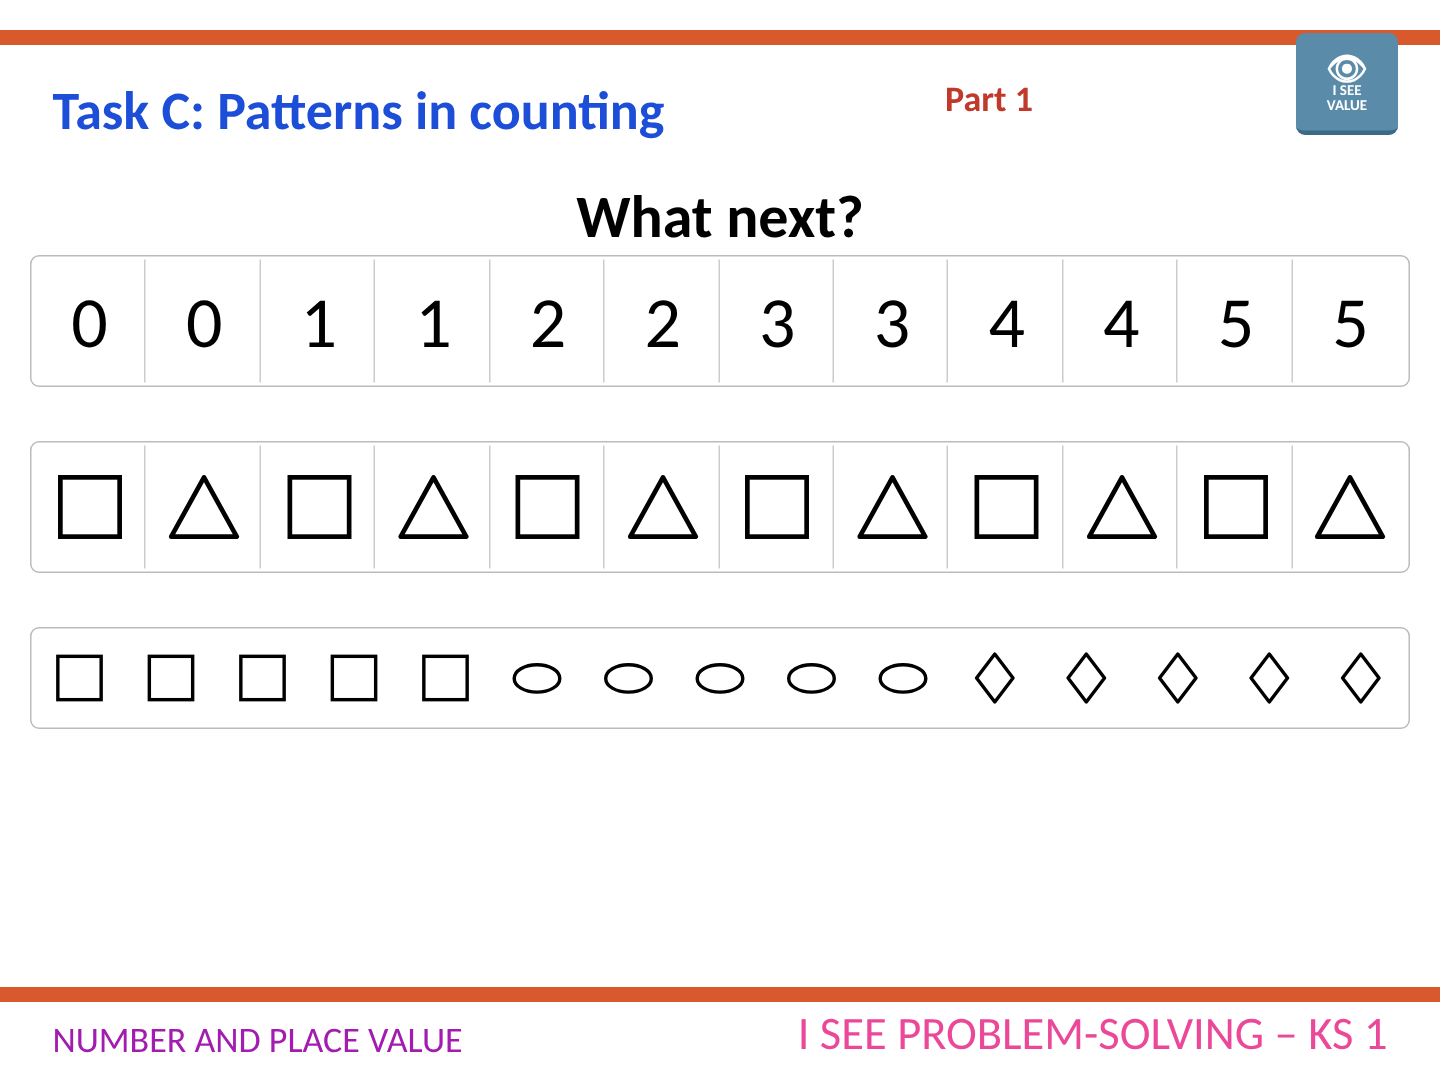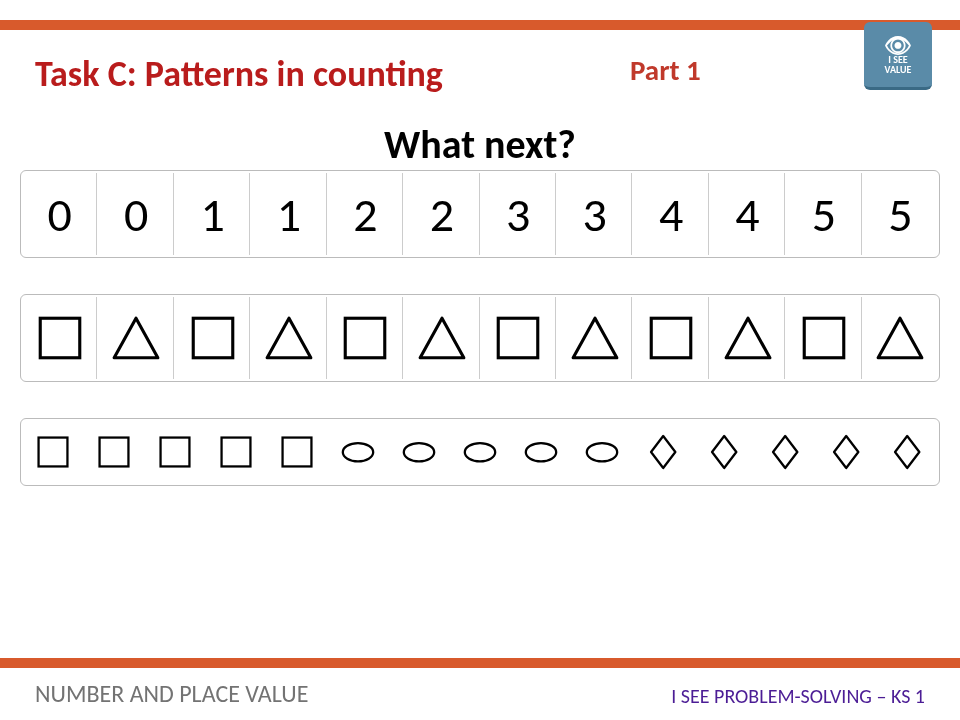--- a/index.html
+++ b/index.html
@@ -18,27 +18,27 @@
     right: 0;
     height: 10px;
     background: #d85a2c;
   }
   .task-title {
     position: absolute;
     top: 52px;
     left: 35px;
     font-size: 36px;
     font-weight: bold;
-    color: #b91c1c;
+    color: #1d4ed8;
   }
   .part-label {
     position: absolute;
     top: 52px;
     left: 630px;
-    font-size: 29px;
+    font-size: 24px;
     font-weight: bold;
     color: #c0392b;
   }
   .logo {
     position: absolute;
     top: 22px;
     right: 28px;
     width: 68px;
     height: 68px;
     background: #5a8ba8;
@@ -106,28 +106,28 @@
     left: 0;
     right: 0;
     height: 10px;
     background: #d85a2c;
   }
   .footer-left {
     position: absolute;
     bottom: 12px;
     left: 35px;
     font-size: 24px;
-    color: #737373;
+    color: #a21caf;
   }
   .footer-right {
     position: absolute;
     bottom: 12px;
     right: 35px;
-    font-size: 20px;
-    color: #4c1d95;
+    font-size: 31px;
+    color: #ec4899;
   }
 </style>
 </head>
 <body>
 
 <div class="top-bar"></div>
 
 <div class="task-title">Task C: Patterns in counting</div>
 <div class="part-label">Part 1</div>
 

